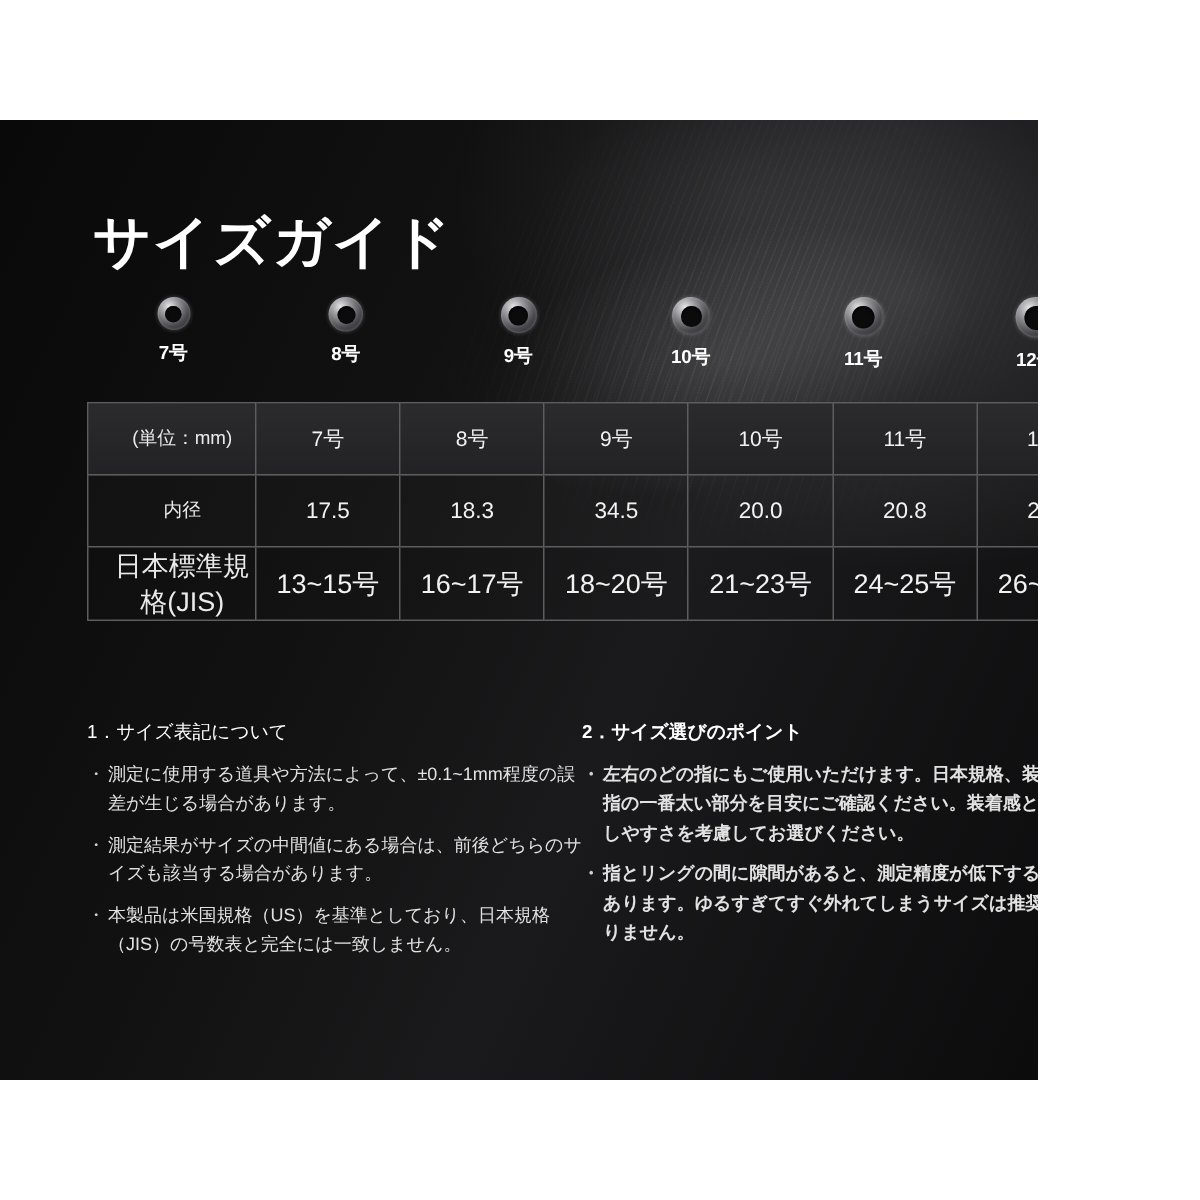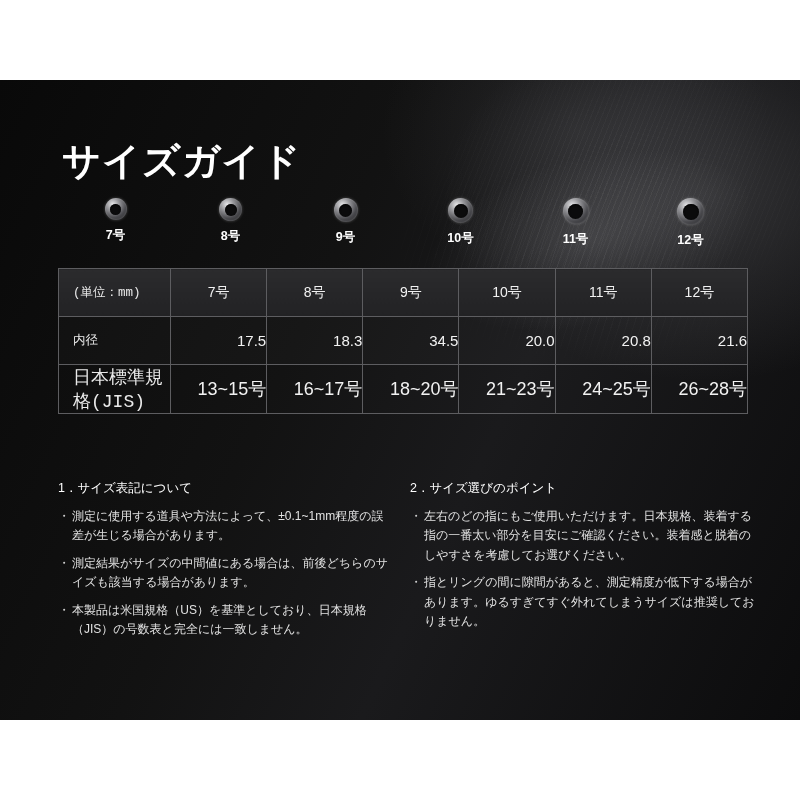--- a/index.html
+++ b/index.html
@@ -11,21 +11,21 @@
   #page {
     position: relative;
     width: 800px; height: 800px;
     background: #ffffff;
     overflow: hidden;
   }
   
   .banner {
     position: absolute;
     left: 0; top: 80px;
-    width: 800px; height: 640px;
+    width: 692px; height: 640px;
     background:
       radial-gradient(ellipse 420px 300px at 88% 18%, rgba(150,150,155,0.22), rgba(0,0,0,0) 62%),
       radial-gradient(ellipse 300px 240px at 72% 8%, rgba(120,120,125,0.16), rgba(0,0,0,0) 65%),
       linear-gradient(115deg, #090909 0%, #121212 38%, #1a1a1c 60%, #0c0c0d 100%);
     overflow: hidden;
   }
   
   .streaks {
     position: absolute;
     right: -60px; top: -40px;
@@ -126,44 +126,42 @@
     text-align: center;
     height: 48px;
     font-weight: normal;
     font-size: 14.5px;
   }
   thead th {
     background: linear-gradient(180deg, #2b2b2d 0%, #222224 100%);
     font-size: 14px;
   }
   thead th.firstcol, tbody td.firstcol {
-    text-align: left;
+    text-align: center;
     padding-left: 14px;
     font-size: 12.5px;
     color: #eaeaea;
-    font-family: Liberation Mono, monospace;
   }
   thead th.firstcol { font-size: 12.5px; }
   tbody tr:nth-child(odd) td { background: rgba(255,255,255,0.022); }
   tbody tr:nth-child(even) td { background: rgba(255,255,255,0.008); }
-  tbody td { font-size: 15px; text-align: right; }
+  tbody td { font-size: 15px; }
   tbody tr:last-child td { font-size: 18px; }
   col.c0 { width: 112px; }
 
   
   .notes {
     position: absolute;
     left: 58px; top: 400px;
     width: 700px;
     display: flex;
-    gap: 22px;
     color: #e6e6e6;
   }
   .notes-col { width: 330px; }
-  .notes-col.right { width: 348px; }
+  .notes-col.right { width: 348px; font-weight: bold; }
   .notes-title {
     font-size: 12.5px;
     color: #ffffff;
     margin-bottom: 10px;
   }
   .note-item {
     display: flex;
     font-size: 12px;
     line-height: 1.62;
     margin-bottom: 8px;

